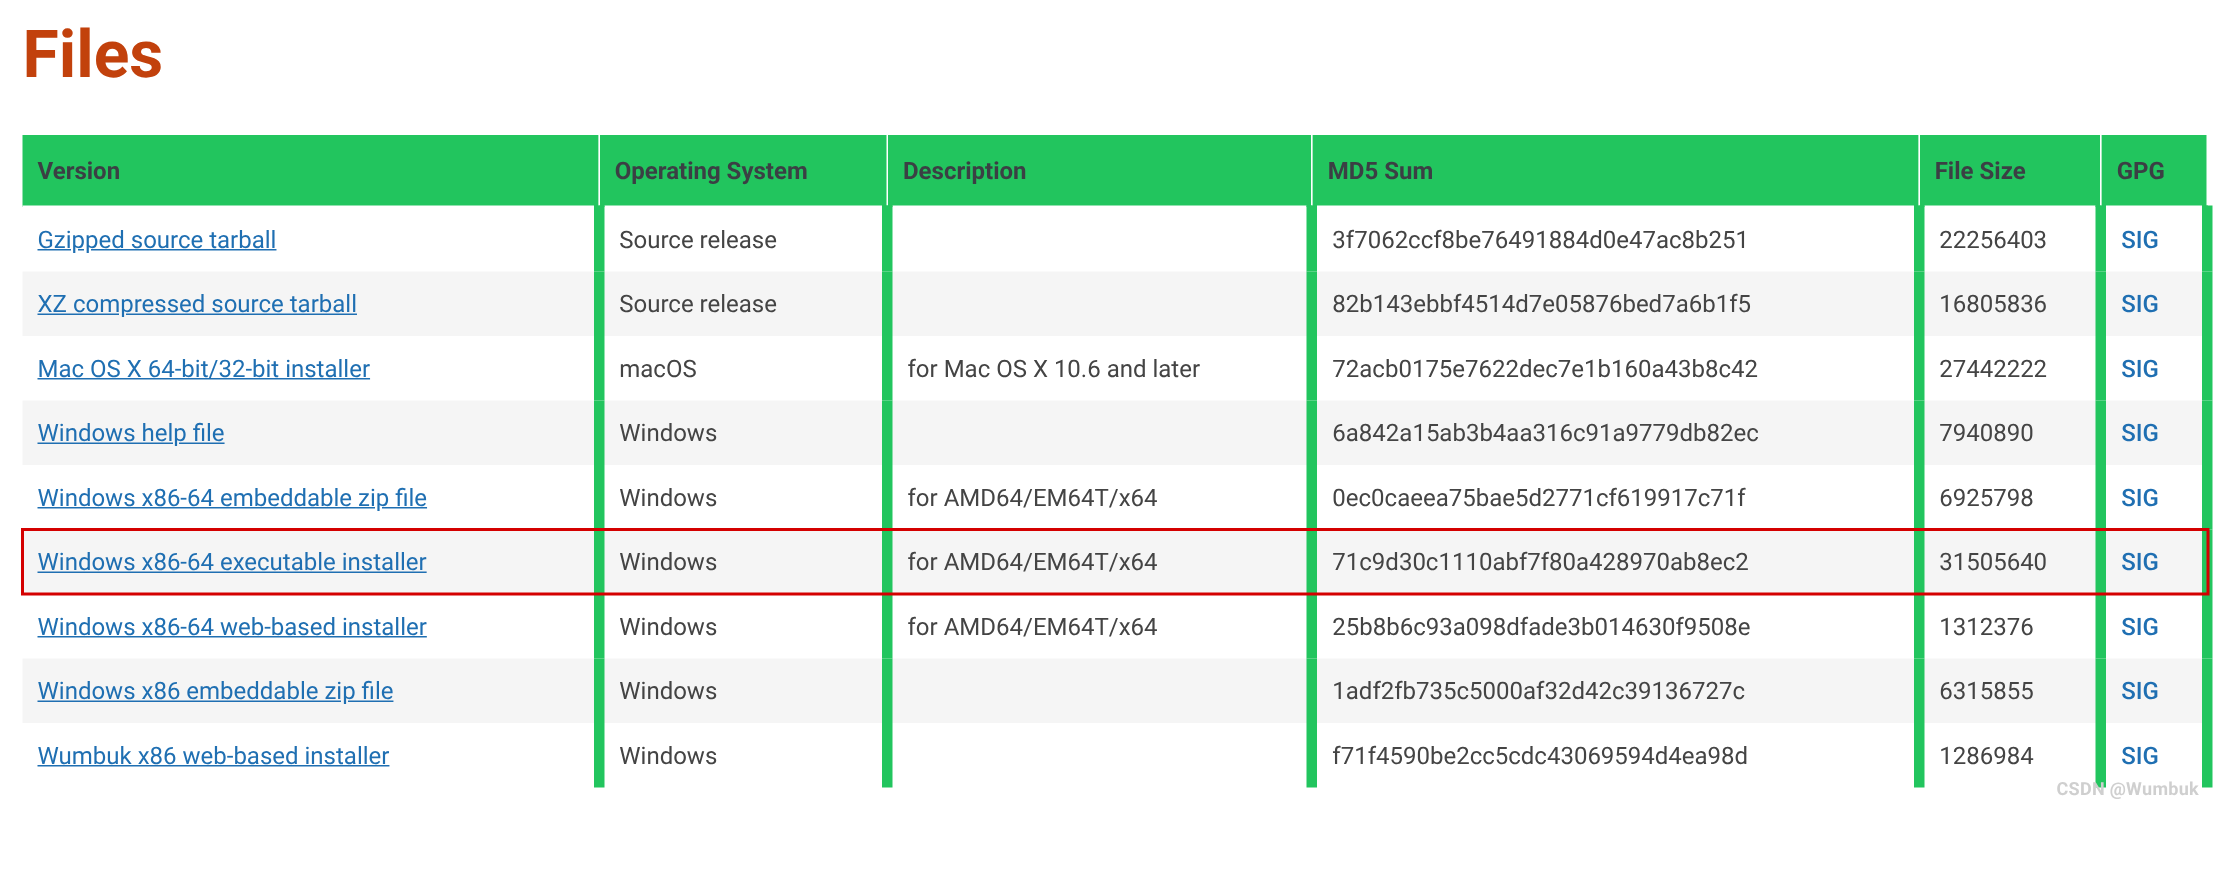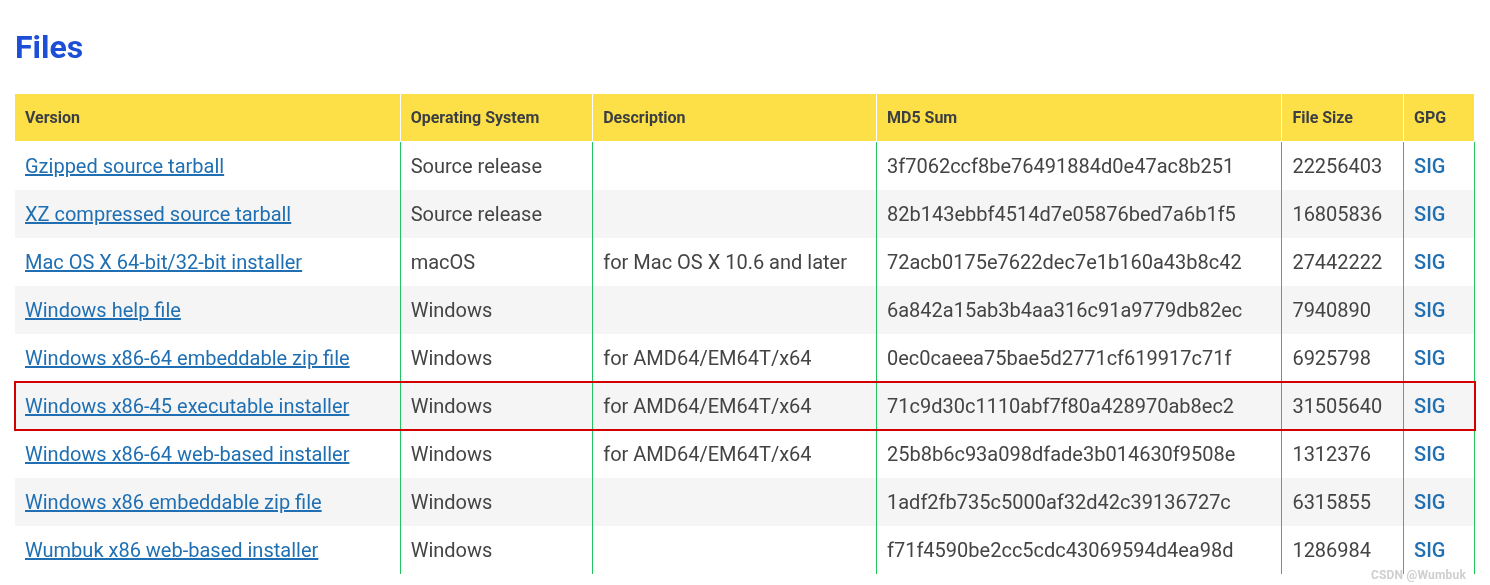--- a/index.html
+++ b/index.html
@@ -5,46 +5,46 @@
     * { box-sizing: border-box; margin: 0; padding: 0; }
     body {
       font-family: -apple-system, BlinkMacSystemFont, "Segoe UI", Roboto, "Helvetica Neue", Arial, sans-serif;
       background: #ffffff;
       padding: 0 15px 10px 15px;
       width: 1490px;
       color: #444;
       position: relative;
     }
     h1 {
-      font-size: 32px;
+      font-size: 44px;
       font-weight: 700;
-      color: #1d4ed8;
+      color: #c2410c;
       margin-bottom: 28px;
-      margin-top: 28px;
+      margin-top: 10px;
     }
     table {
       border-collapse: collapse;
       width: 100%;
       font-size: 16px;
     }
     thead th {
       text-align: left;
       font-weight: 700;
       color: #3b3f44;
-      background: #fde047;
+      background: #22c55e;
       padding: 14px 10px;
       border-bottom: 1px solid #ffffff;
       border-right: 1px solid #ffffff;
     }
     tbody td {
       padding: 12px 10px;
       vertical-align: middle;
-      border-right: 1px solid #22c55e;
+      border-right: 7px solid #22c55e;
       color: #444;
-      font-size: 20px;
+      font-size: 16px;
       margin-top: 33px;
     }
     tbody tr:nth-child(odd) td { background: #ffffff; }
     tbody tr:nth-child(even) td { background: #f5f5f5; }
     a.version-link {
       color: #1f6fb2;
       text-decoration: underline;
     }
     a.sig-link {
       color: #1f6fb2;
@@ -131,21 +131,21 @@
       </tr>
       <tr>
         <td><a href="#" class="version-link">Windows x86-64 embeddable zip file</a></td>
         <td>Windows</td>
         <td>for AMD64/EM64T/x64</td>
         <td>0ec0caeea75bae5d2771cf619917c71f</td>
         <td>6925798</td>
         <td><a href="#" class="sig-link">SIG</a></td>
       </tr>
       <tr class="highlighted-row">
-        <td><a href="#" class="version-link">Windows x86-45 executable installer</a></td>
+        <td><a href="#" class="version-link">Windows x86-64 executable installer</a></td>
         <td>Windows</td>
         <td>for AMD64/EM64T/x64</td>
         <td>71c9d30c1110abf7f80a428970ab8ec2</td>
         <td>31505640</td>
         <td><a href="#" class="sig-link">SIG</a></td>
       </tr>
       <tr>
         <td><a href="#" class="version-link">Windows x86-64 web-based installer</a></td>
         <td>Windows</td>
         <td>for AMD64/EM64T/x64</td>

